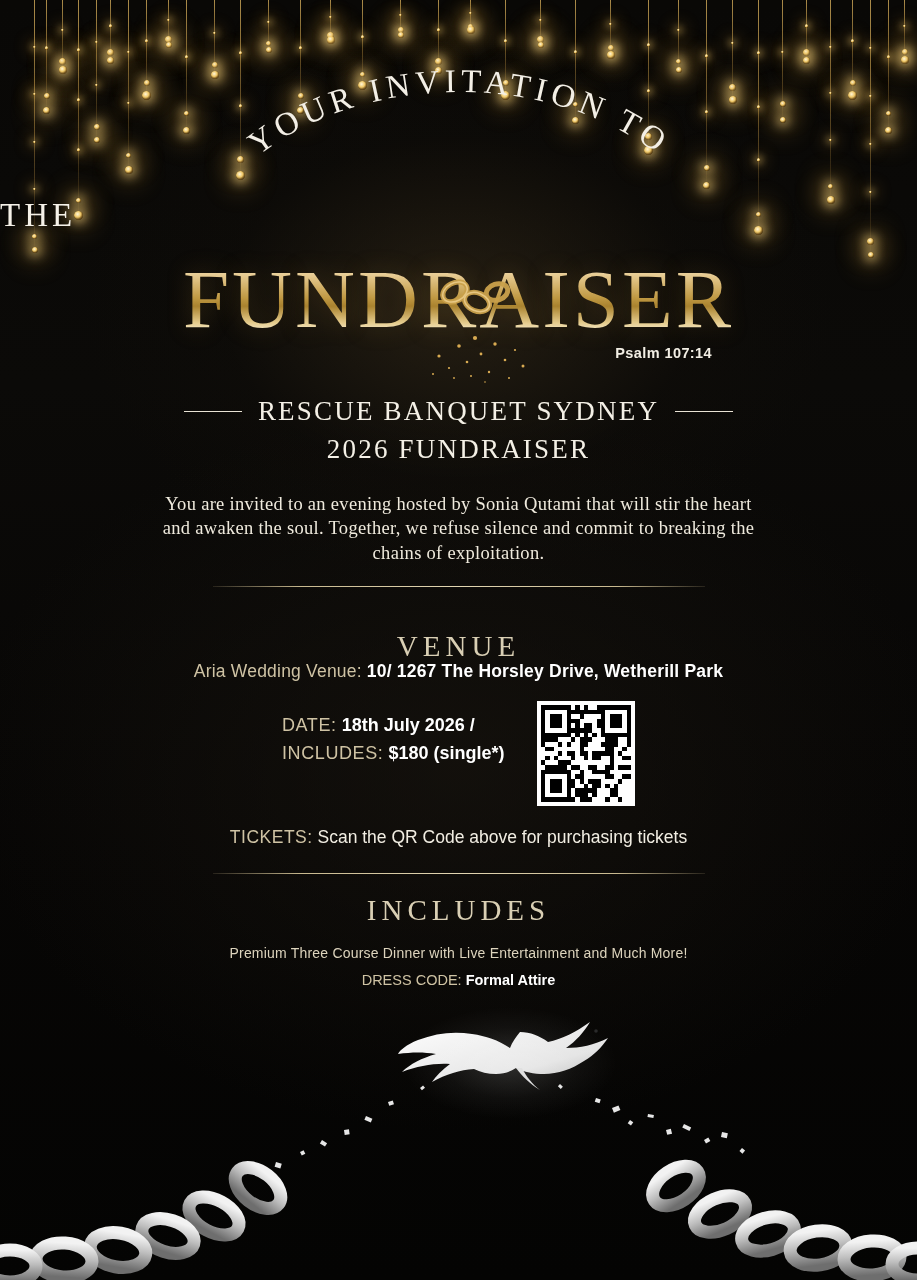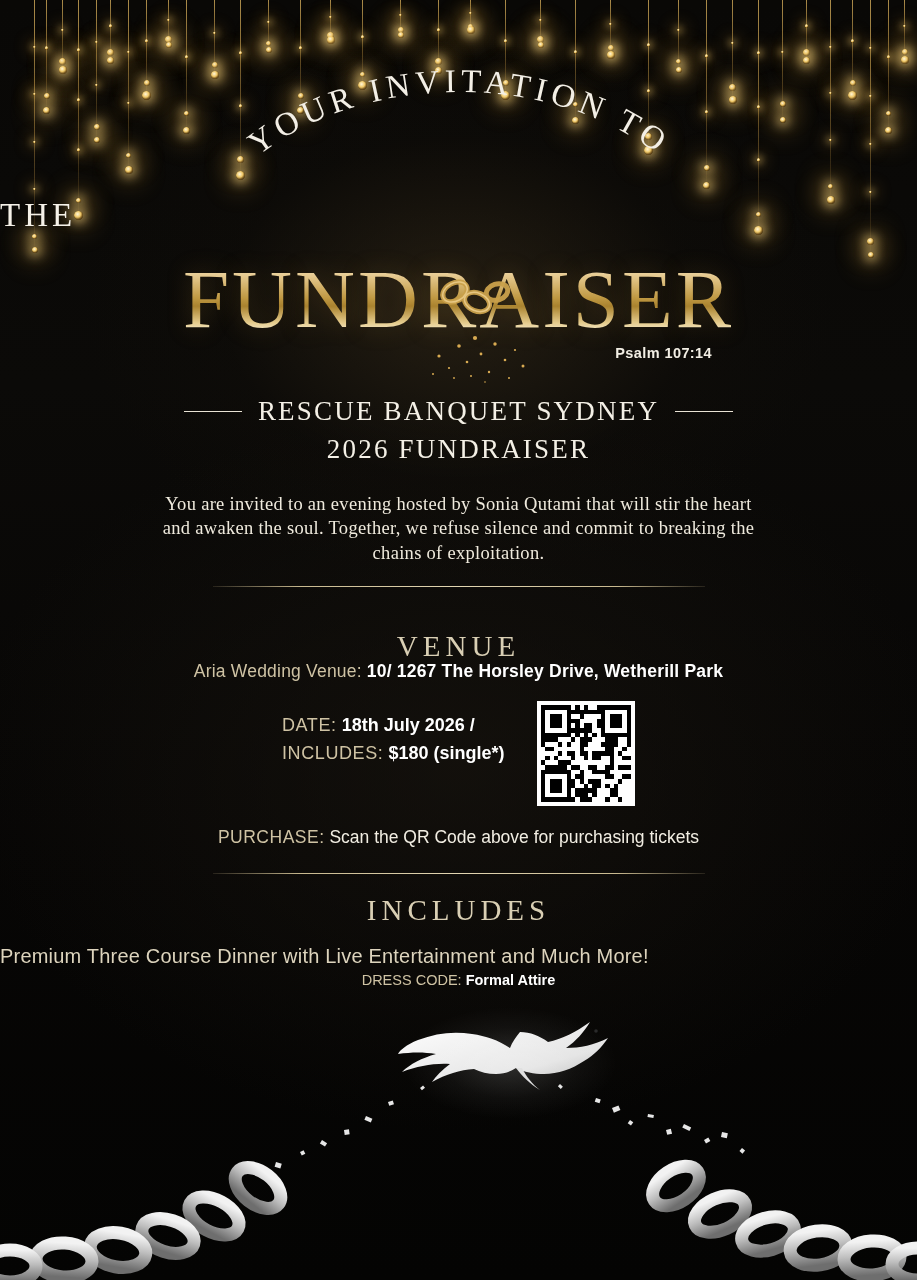--- a/index.html
+++ b/index.html
@@ -233,23 +233,24 @@
     font-family: "Liberation Sans", sans-serif;
     font-size: 17.5px;
   }
   .purchase .lbl { color: #cfc3a4; letter-spacing: 0.5px; }
   .purchase .val { color: #f2eee3; }
 
   
   .includes-line {
     position: absolute;
     top: 945px; left: 0; right: 0;
+    text-align: center;
     color: #ddd4bd;
     font-family: "Liberation Sans", sans-serif;
-    font-size: 20px;
+    font-size: 14px;
     letter-spacing: 0.2px;
   }
   .dress-line {
     position: absolute;
     top: 972px; left: 0; right: 0;
     text-align: center;
     font-family: "Liberation Sans", sans-serif;
     font-size: 14.5px;
   }
   .dress-line .lbl { color: #cfc3a4; }
@@ -956,21 +957,21 @@
         <i class="on"></i>
         <i class=""></i>
         <i class=""></i>
         <i class="on"></i>
         <i class=""></i>
         <i class=""></i>
       </div>
   </div>
 
   <div class="purchase">
-    <span class="lbl">PURCHASE:</span>
+    <span class="lbl">TICKETS:</span>
     <span class="val">Scan the QR Code above for purchasing tickets</span>
   </div>
 
   <div class="divider" id="divider-mid"></div>
 
   <div class="section-head" id="includes-head">INCLUDES</div>
   <div class="includes-line">Premium Three Course Dinner with Live Entertainment and Much More!</div>
   <div class="dress-line">
     <span class="lbl">DRESS CODE:</span>
     <span class="val">Formal Attire</span>

